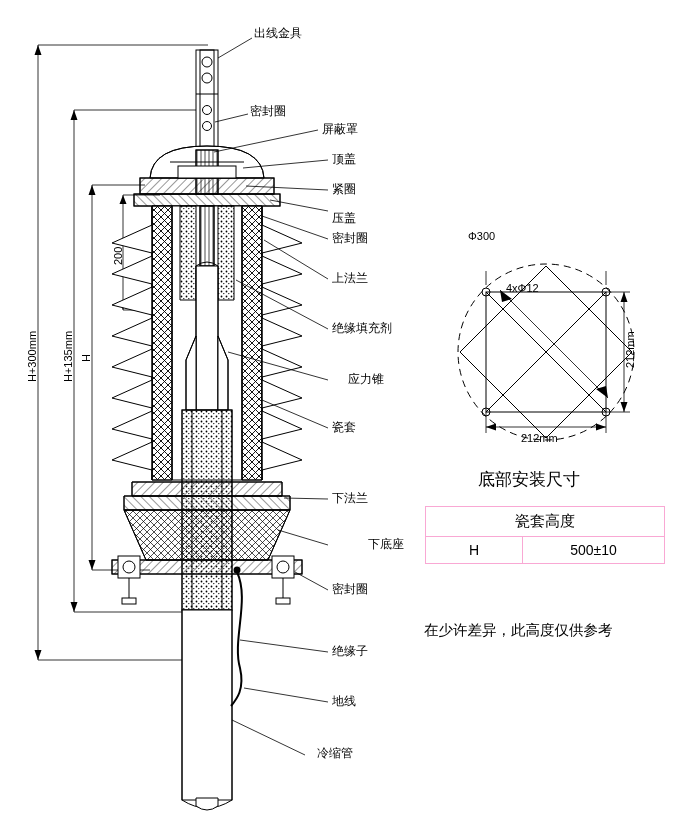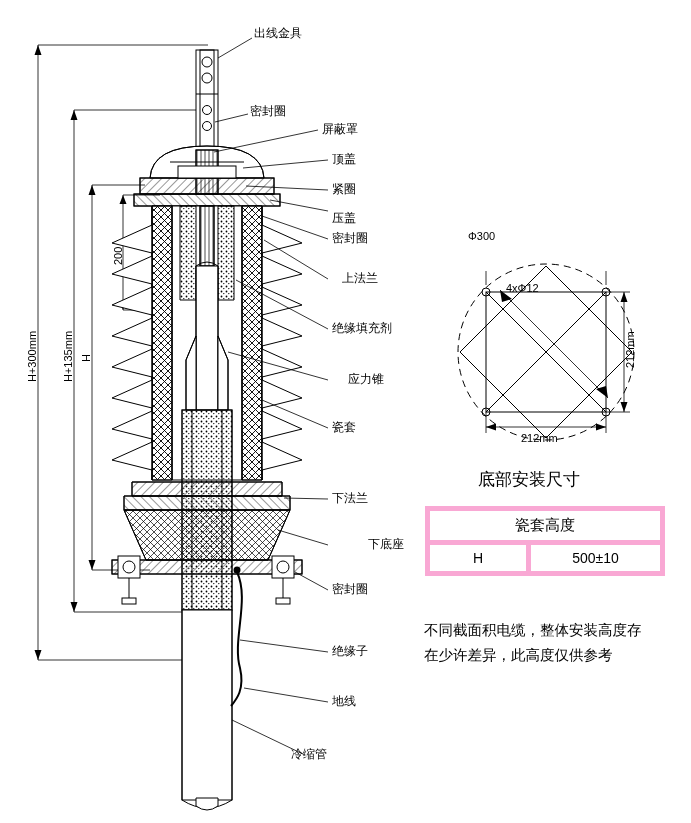--- a/index.html
+++ b/index.html
@@ -6,21 +6,21 @@
   body{width:691px;height:823px;position:relative;overflow:hidden;
        font-family:"Liberation Sans","DejaVu Sans",sans-serif;color:#000;}
   .canvas{position:absolute;left:0;top:0;width:566px;height:823px;}
   svg.main{position:absolute;left:0;top:0;width:691px;height:823px;}
   .lbl{position:absolute;font-size:12px;line-height:14px;white-space:nowrap;color:#000;}
   .lbl-v{position:absolute;font-size:11px;white-space:nowrap;color:#000;
          transform-origin:left top;}
   .cap{position:absolute;font-size:17px;white-space:nowrap;color:#000;margin-left:12px;}
   .note{position:absolute;font-size:14.5px;line-height:25px;color:#000;width:250px;}
   .tbl{position:absolute;border-collapse:collapse;}
-  .tbl td{border:5px solid #f9a8d4;text-align:center;font-size:14px;padding:5px 0;}
+  .tbl td{border:1px solid #f9a8d4;text-align:center;font-size:14px;padding:5px 0;}
   .tbl .hdr{font-size:15px;}
   .dim{position:absolute;font-size:11px;white-space:nowrap;}
 </style>
 </head>
 <body>
 
 <div class="canvas">
 
 <svg class="main" viewBox="0 0 691 823">
   <defs>
@@ -253,30 +253,30 @@
   </g>
 </svg>
 
 <div class="lbl" style="left:254px;top:26px;">出线金具</div>
 <div class="lbl" style="left:250px;top:104px;">密封圈</div>
 <div class="lbl" style="left:322px;top:122px;">屏蔽罩</div>
 <div class="lbl" style="left:332px;top:152px;">顶盖</div>
 <div class="lbl" style="left:332px;top:182px;">紧圈</div>
 <div class="lbl" style="left:332px;top:203px;margin-top:8px;">压盖</div>
 <div class="lbl" style="left:332px;top:231px;">密封圈</div>
-<div class="lbl" style="left:342px;top:271px;">上法兰</div>
+<div class="lbl" style="left:332px;top:271px;">上法兰</div>
 <div class="lbl" style="left:332px;top:321px;">绝缘填充剂</div>
 <div class="lbl" style="left:348px;top:372px;">应力锥</div>
 <div class="lbl" style="left:332px;top:420px;">瓷套</div>
 <div class="lbl" style="left:332px;top:491px;">下法兰</div>
 <div class="lbl" style="left:332px;top:537px;margin-left:36px;">下底座</div>
 <div class="lbl" style="left:332px;top:582px;">密封圈</div>
 <div class="lbl" style="left:332px;top:644px;">绝缘子</div>
 <div class="lbl" style="left:332px;top:694px;">地线</div>
-<div class="lbl" style="left:291px;top:747px;">冷缩管</div>
+<div class="lbl" style="left:317px;top:747px;font-family:Liberation Mono, monospace;">冷缩管</div>
 
 <div class="lbl-v" style="left:26px;top:382px;transform:rotate(-90deg);">H+300mm</div>
 <div class="lbl-v" style="left:62px;top:382px;transform:rotate(-90deg);">H+135mm</div>
 <div class="lbl-v" style="left:80px;top:362px;transform:rotate(-90deg);">H</div>
 <div class="lbl-v" style="left:112px;top:265px;transform:rotate(-90deg);">200</div>
 
 <div class="dim" style="left:468px;top:230px;">Φ300</div>
 <div class="dim" style="left:506px;top:282px;">4xΦ12</div>
 <div class="lbl-v" style="left:624px;top:368px;transform:rotate(-90deg);">212mm</div>
 <div class="dim" style="left:521px;top:432px;">212mm</div>
@@ -289,17 +289,16 @@
     <td class="hdr" colspan="2">瓷套高度</td>
   </tr>
   <tr>
     <td style="width:96px;">H</td>
     <td>500±10</td>
   </tr>
 </tbody>
     </table>
 
 <div class="note" style="left:424px;top:618px;">
-  <div>不同截面积电缆，整体安装高度存</div>
   <div>在少许差异，此高度仅供参考</div>
 </div>
 
 </div>
 
 </body></html>

